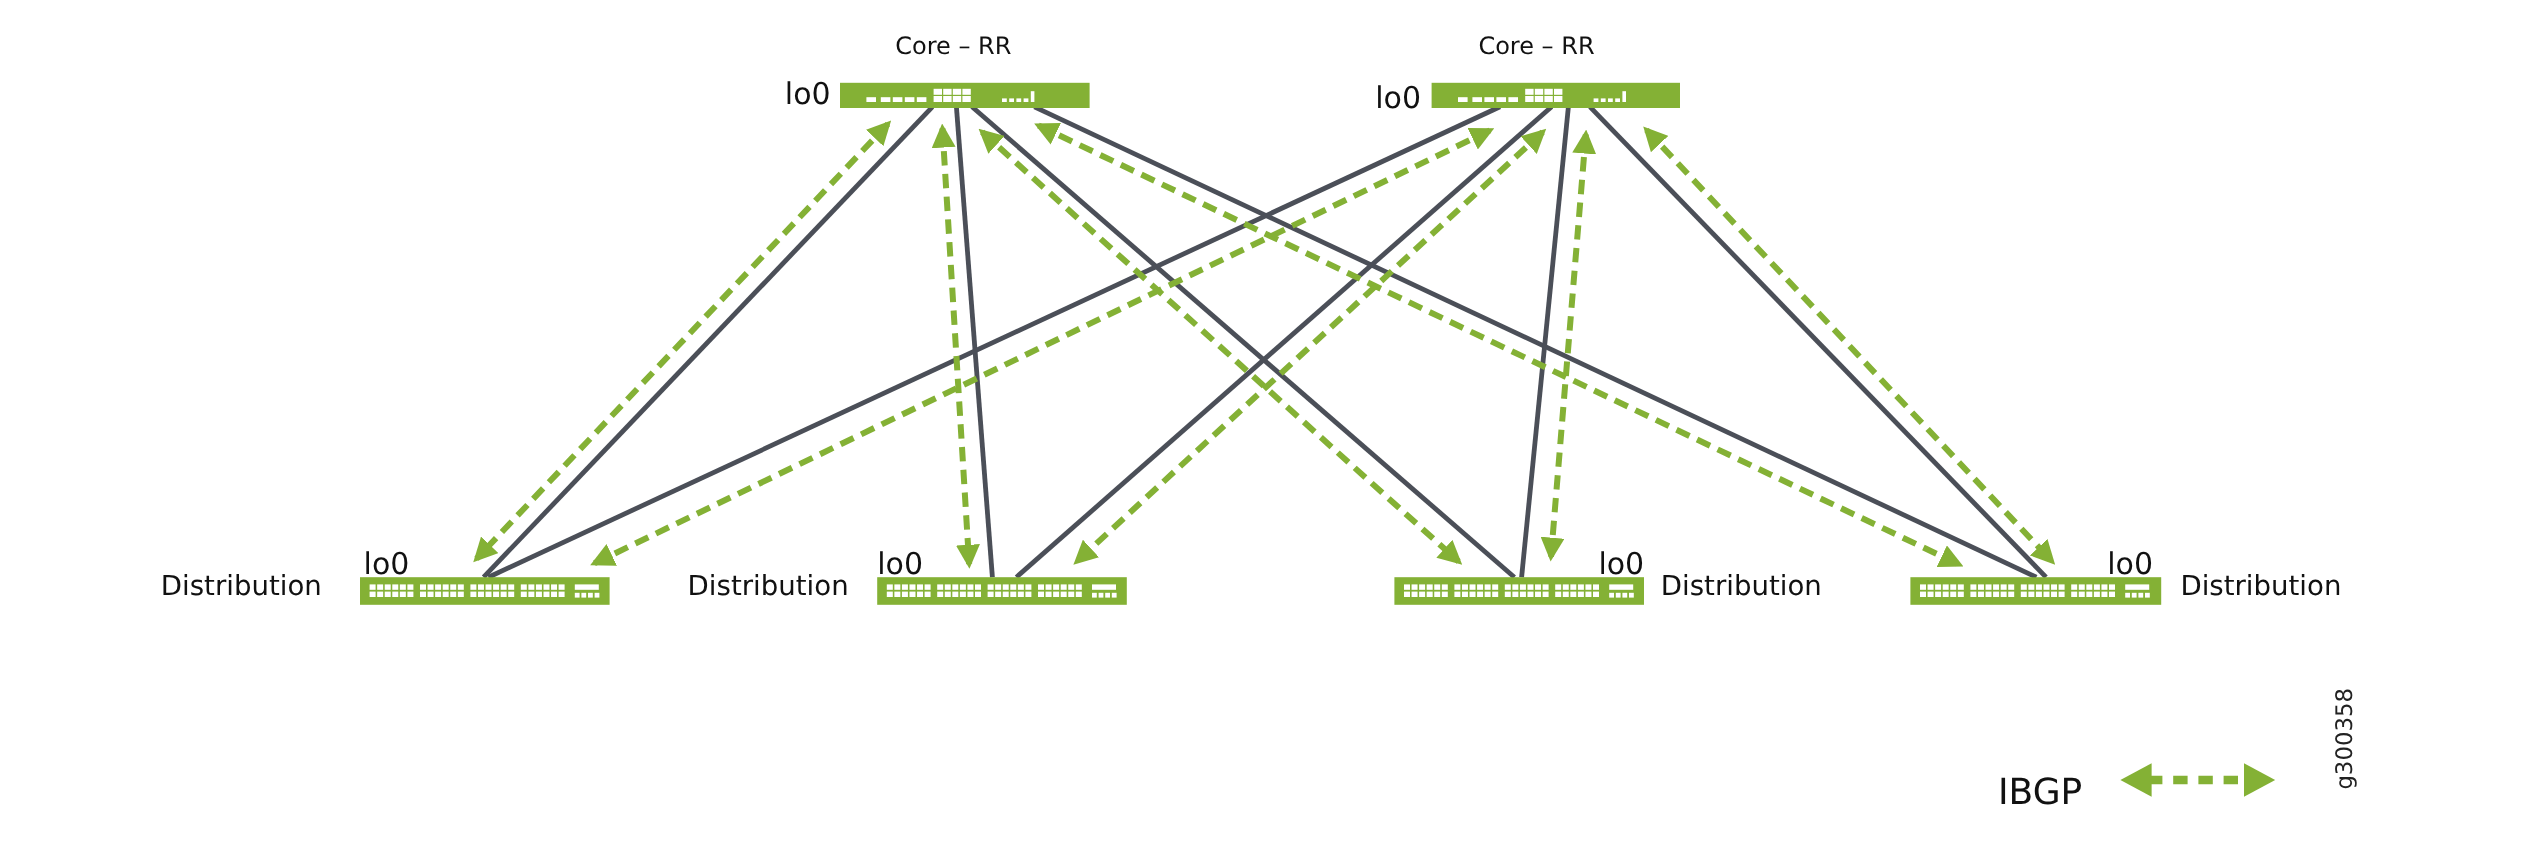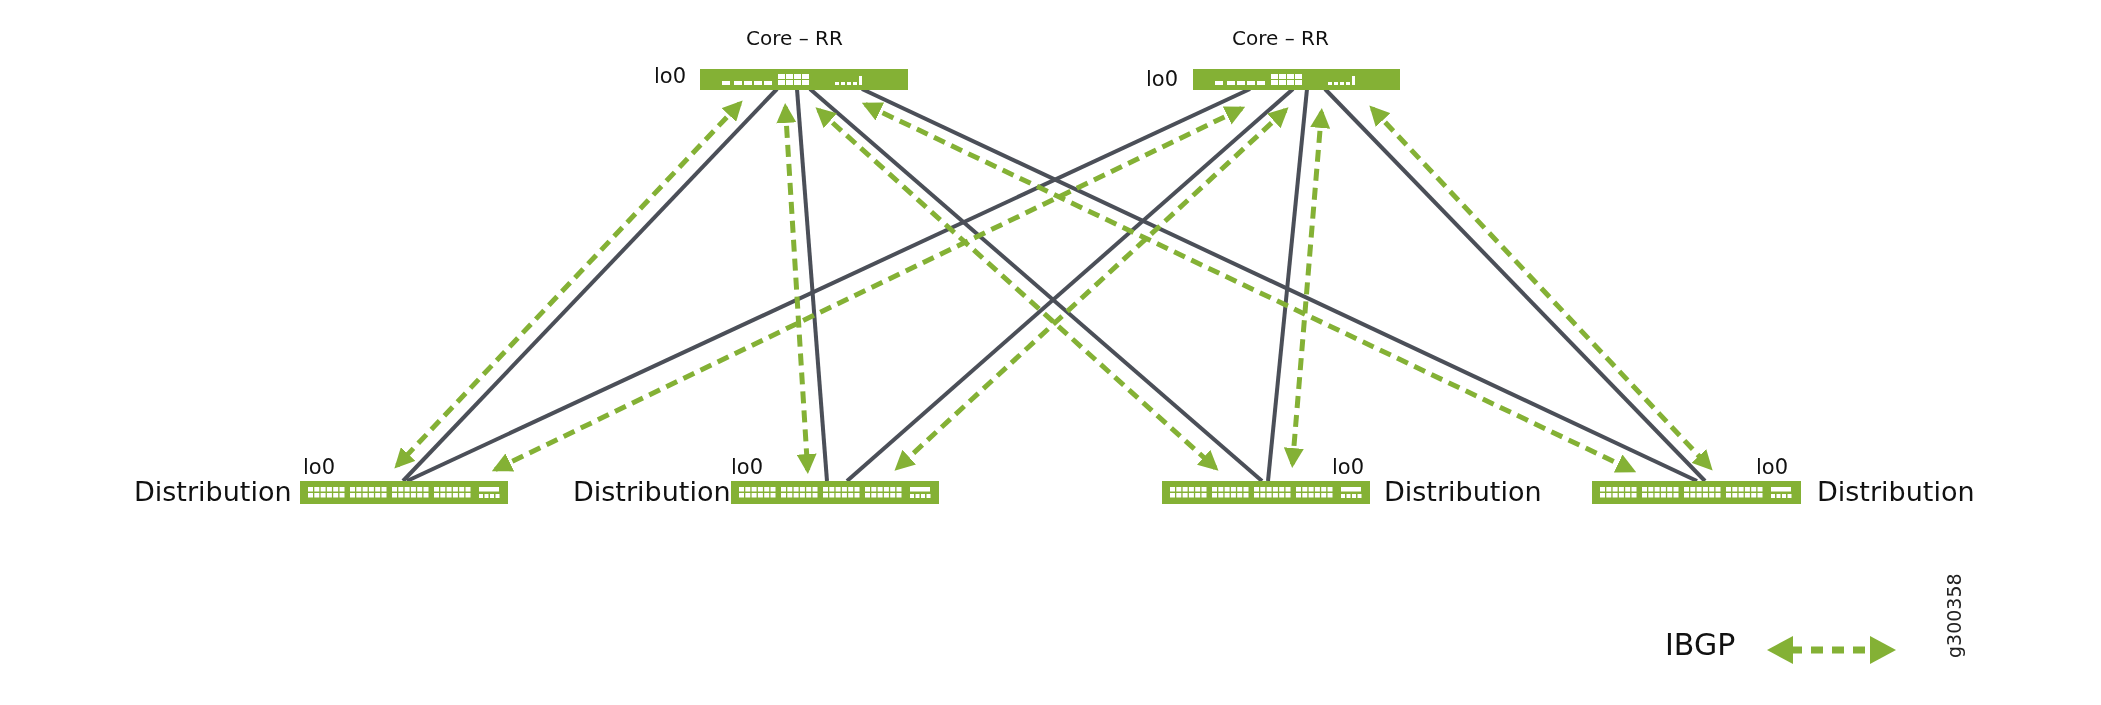--- a/index.html
+++ b/index.html
@@ -1,22 +1,22 @@
 <!DOCTYPE html>
 <html><head>
 <meta charset="utf-8">
 <style>
   html, body { margin: 0; padding: 0; background: #ffffff; }
   body { width: 2101px; height: 705px; position: relative; overflow: hidden;
          font-family: "DejaVu Sans", sans-serif; color: #111; }
   #diagram { position: absolute; left: 0; top: 0; }
   .label { position: absolute; white-space: nowrap; line-height: 1; }
   .core-title { font-size: 20px; }
-  .lo-label { font-size: 21px; }
-  .dist-label { font-size: 27px; }
+  .lo-label { font-size: 25px; }
+  .dist-label { font-size: 23px; }
   .legend-label { font-size: 30px; }
   .fig-id { font-size: 19px; transform-origin: left top; transform: rotate(-90deg); color: #222; }
 </style>
 </head>
 <body>
 
 <svg id="diagram" width="2101" height="705" viewBox="0 0 2101 705" xmlns="http://www.w3.org/2000/svg">
   <defs>
     <marker id="ah" markerWidth="4" markerHeight="4" refX="3.2" refY="2" orient="auto-start-reverse" markerUnits="strokeWidth">
       <path d="M0,0 L4,2 L0,4 Z" fill="#84b135"></path>
@@ -325,14 +325,14 @@
 <div class="label dist-label" style="left:134px; top:478px;">Distribution</div>
 <div class="label dist-label" style="left:573px; top:478px;">Distribution</div>
 <div class="label dist-label" style="left:1384px; top:478px;">Distribution</div>
 <div class="label dist-label" style="left:1817px; top:478px;">Distribution</div>
 
 <div class="label lo-label" style="left:303px; top:457px;">lo0</div>
 <div class="label lo-label" style="left:731px; top:457px;">lo0</div>
 <div class="label lo-label" style="left:1332px; top:457px;">lo0</div>
 <div class="label lo-label" style="left:1756px; top:457px;">lo0</div>
 
-<div class="label legend-label" style="left:1665px; top:630px;">IBGP</div>
+<div class="label legend-label" style="left:1665px; top:646px;">IBGP</div>
 <div class="label fig-id" style="left:1945px; top:658px;">g300358</div>
 
 </body></html>

